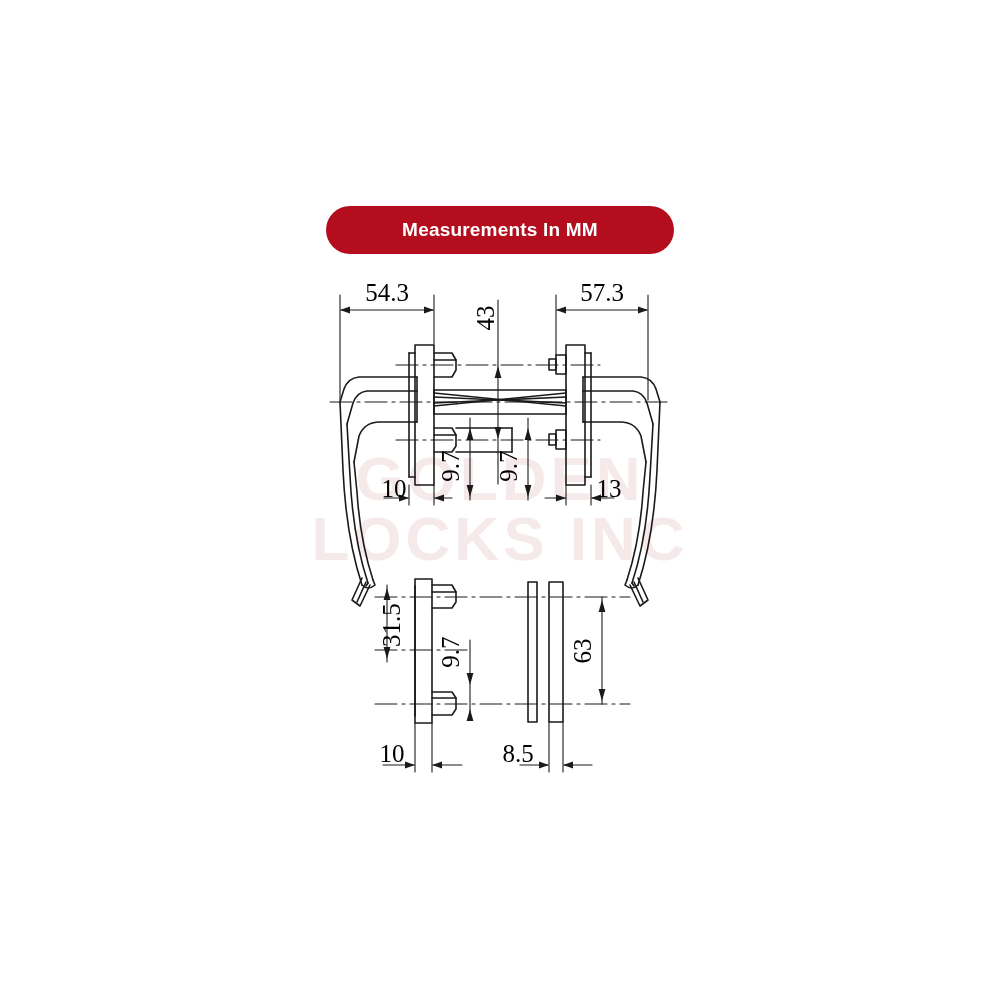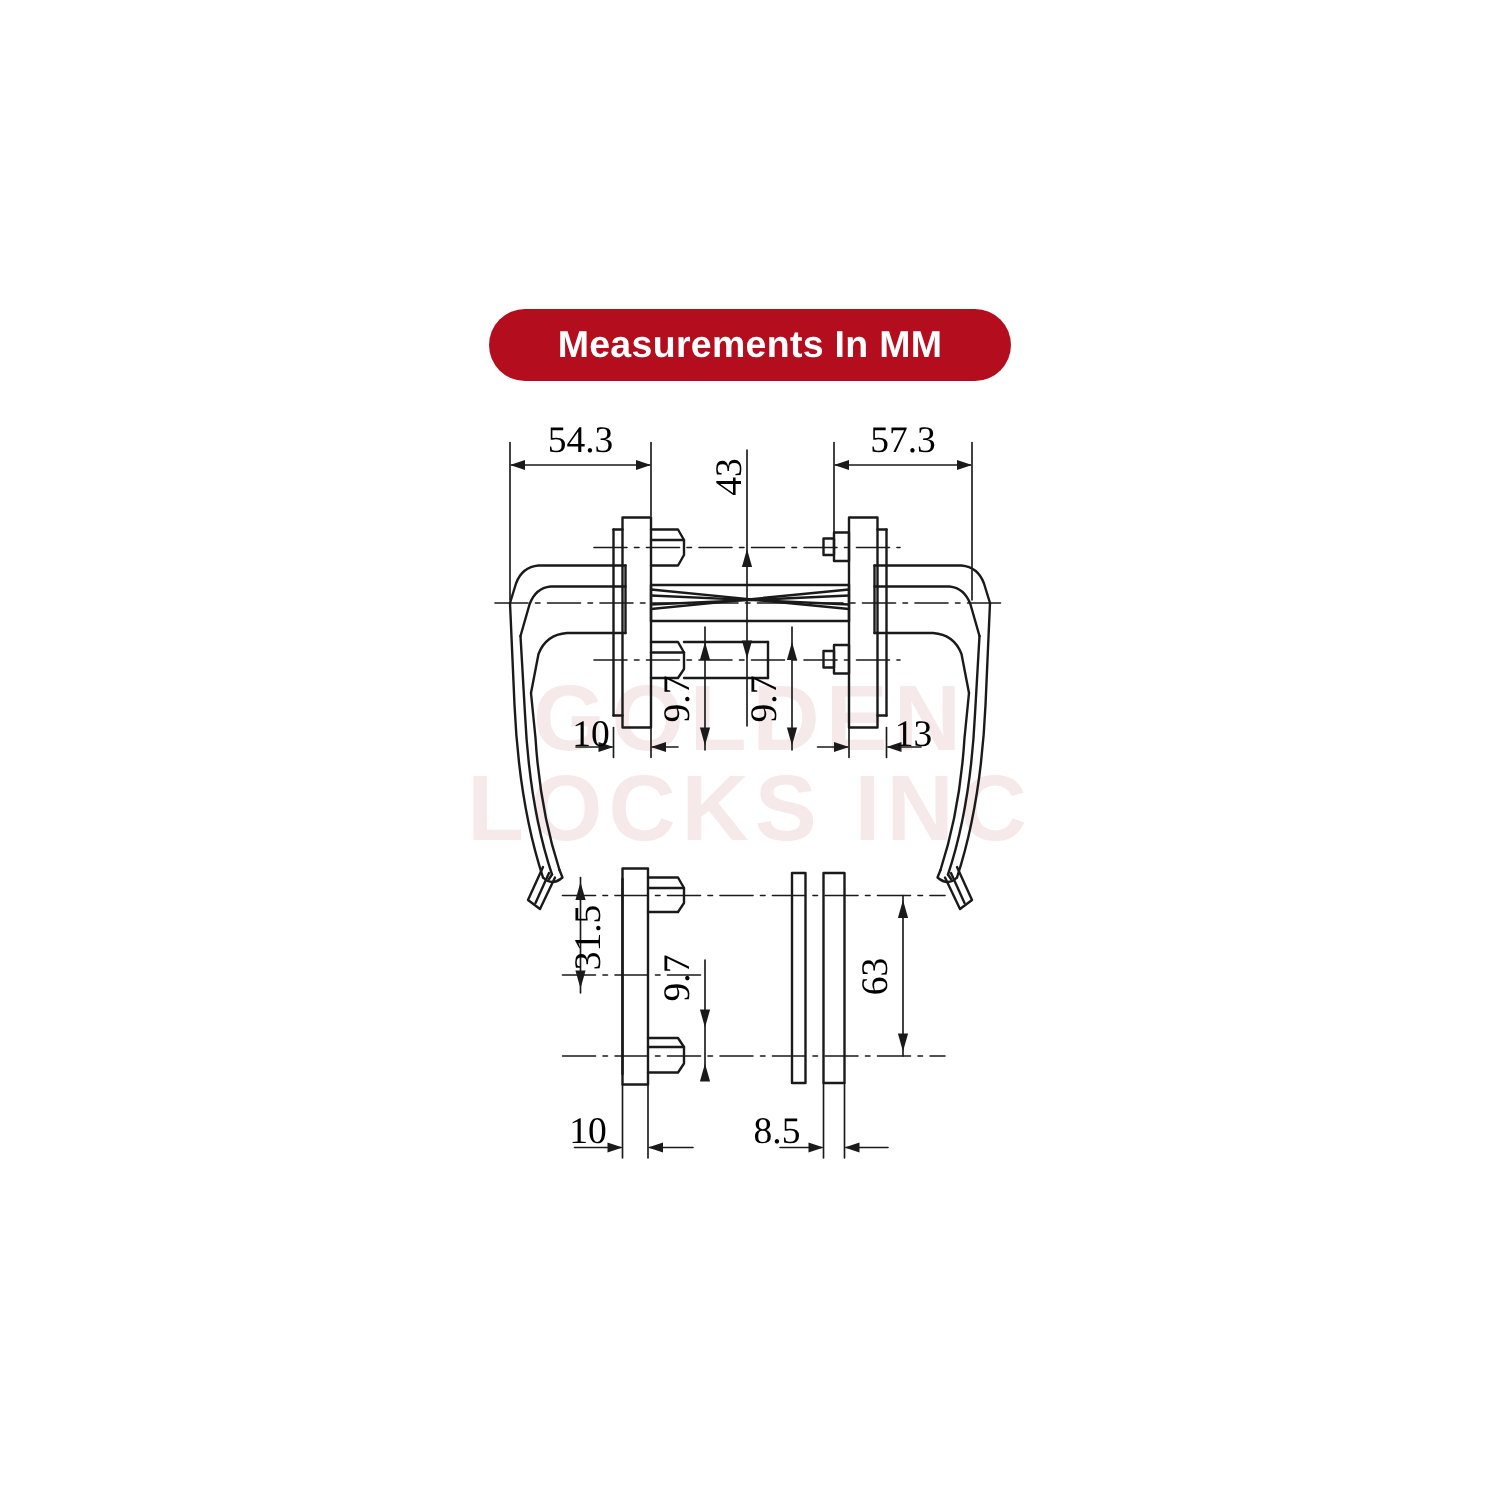--- a/index.html
+++ b/index.html
@@ -29,21 +29,21 @@
     height: 48px;
     border-radius: 24px;
     display: flex;
     align-items: center;
     justify-content: center;
   }
   #badge-label {
     color: #ffffff;
     font-family: "Liberation Sans", sans-serif;
     font-weight: bold;
-    font-size: 25px;
+    font-size: 19px;
     letter-spacing: 0.2px;
     white-space: nowrap;
   }
   
   #drawing {
     position: absolute;
     left: 0;
     top: 0;
     width: 1000px;
     height: 1000px;

